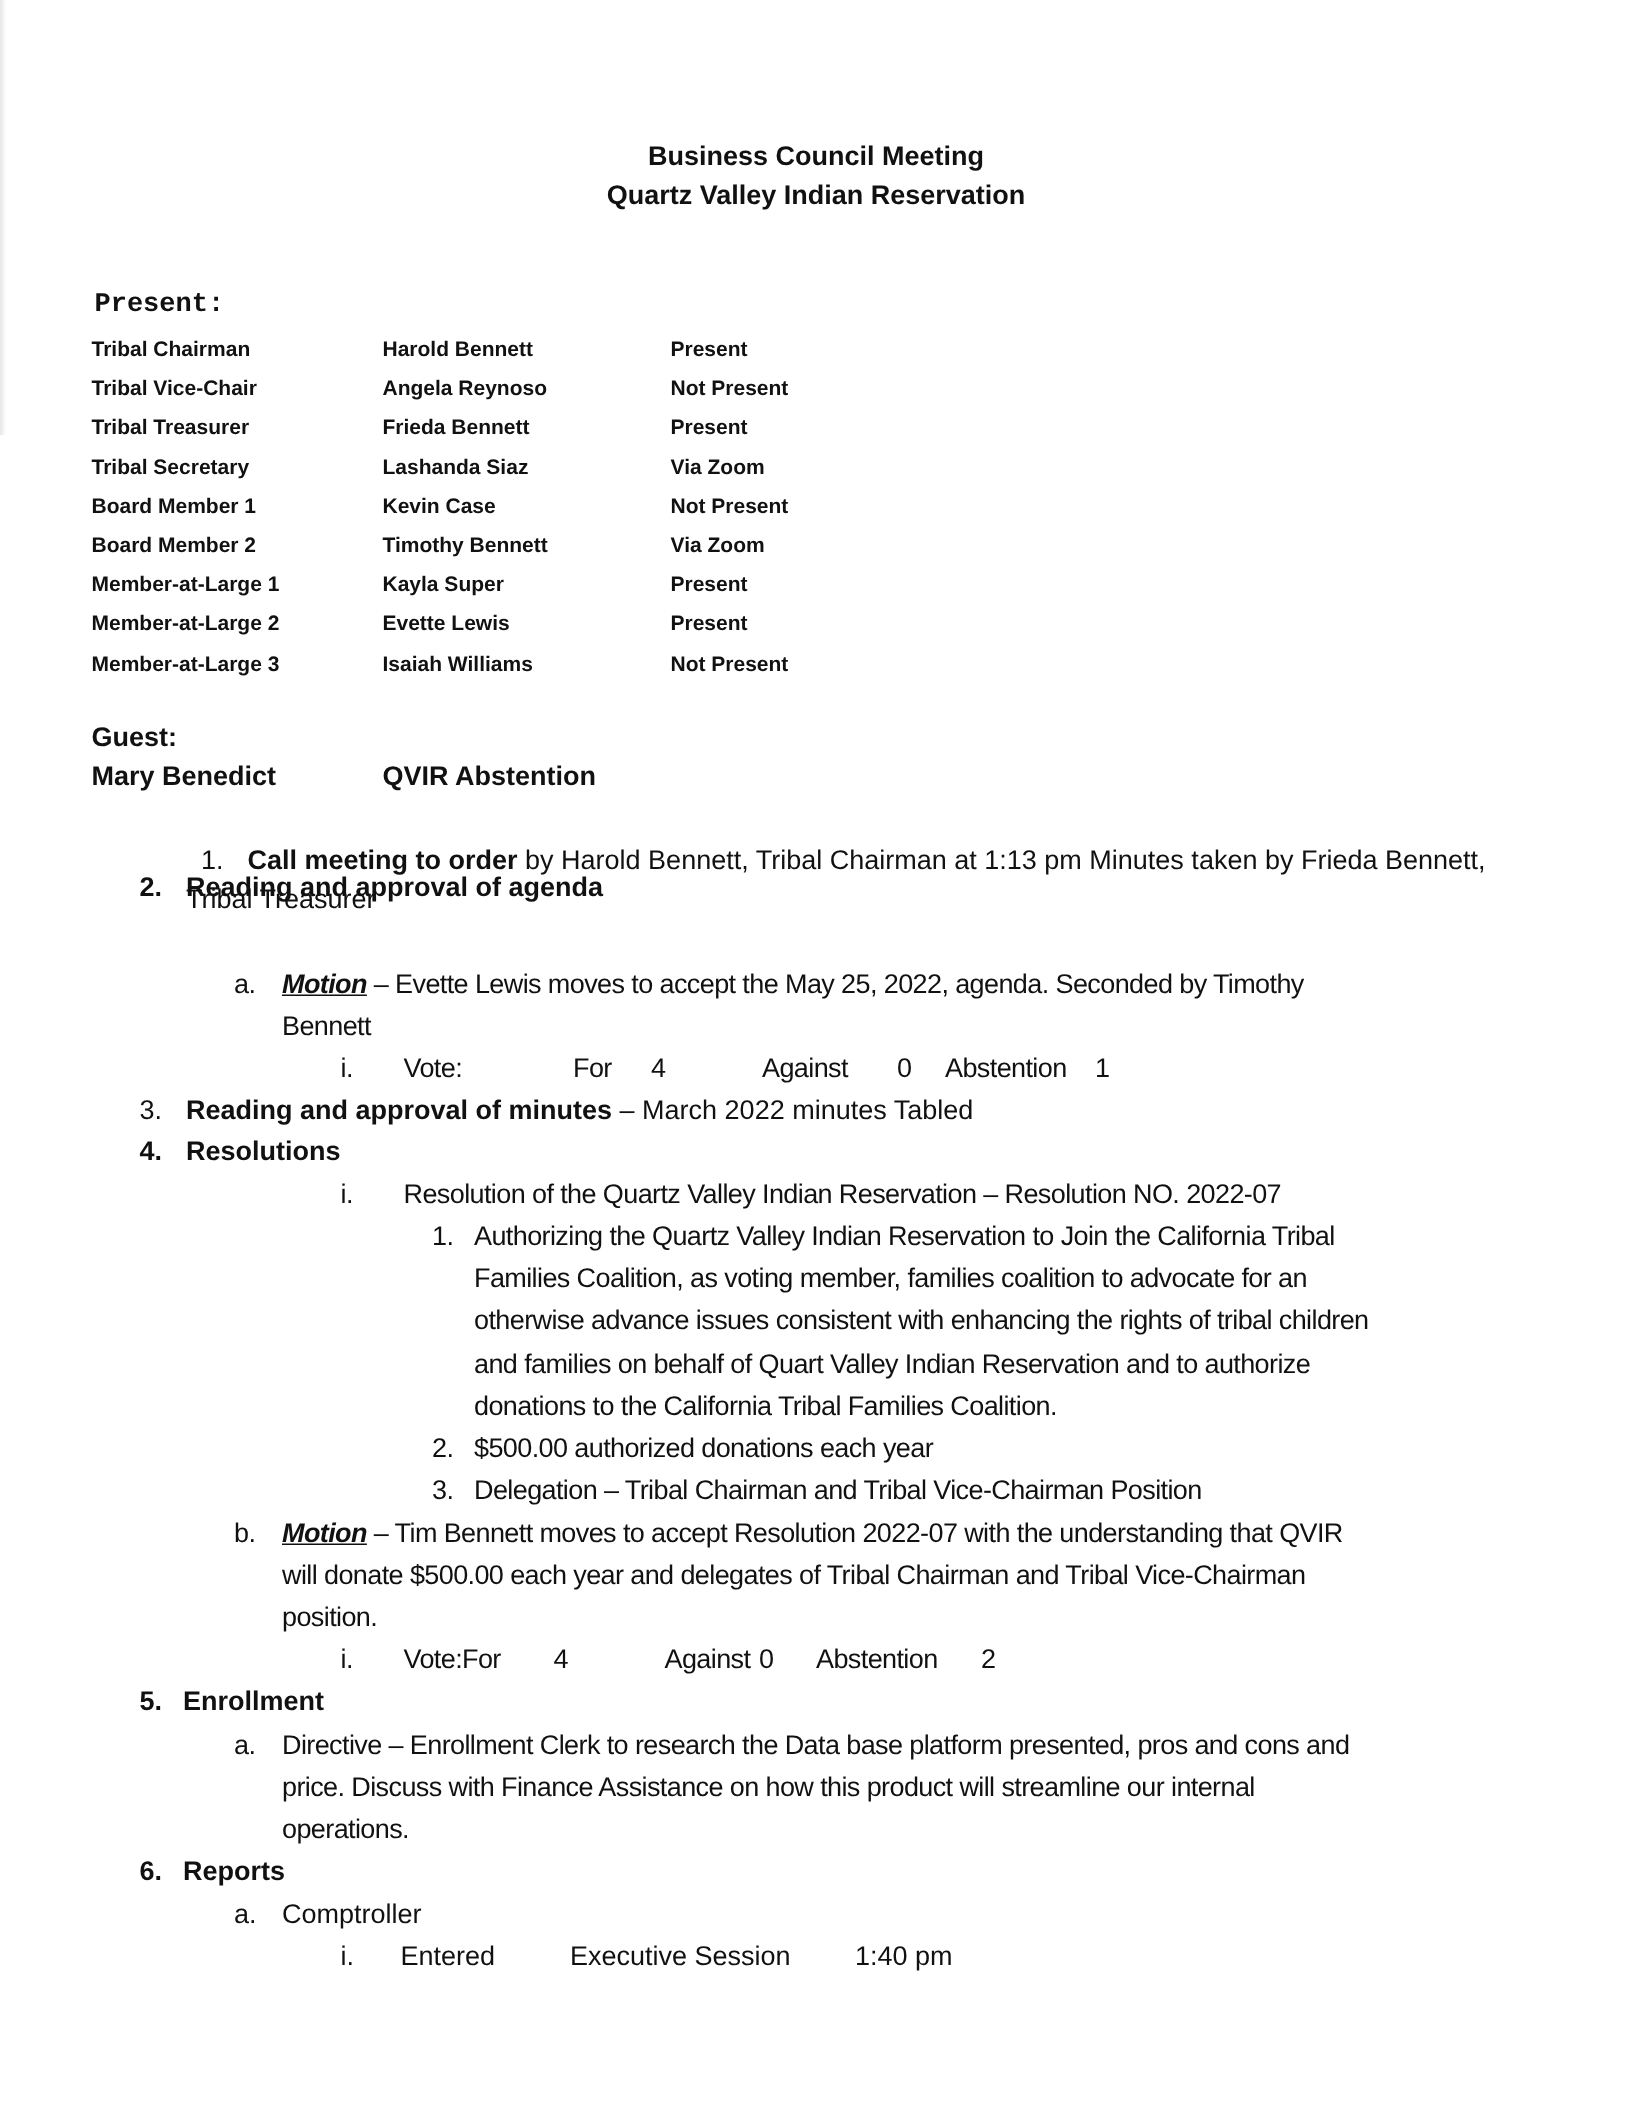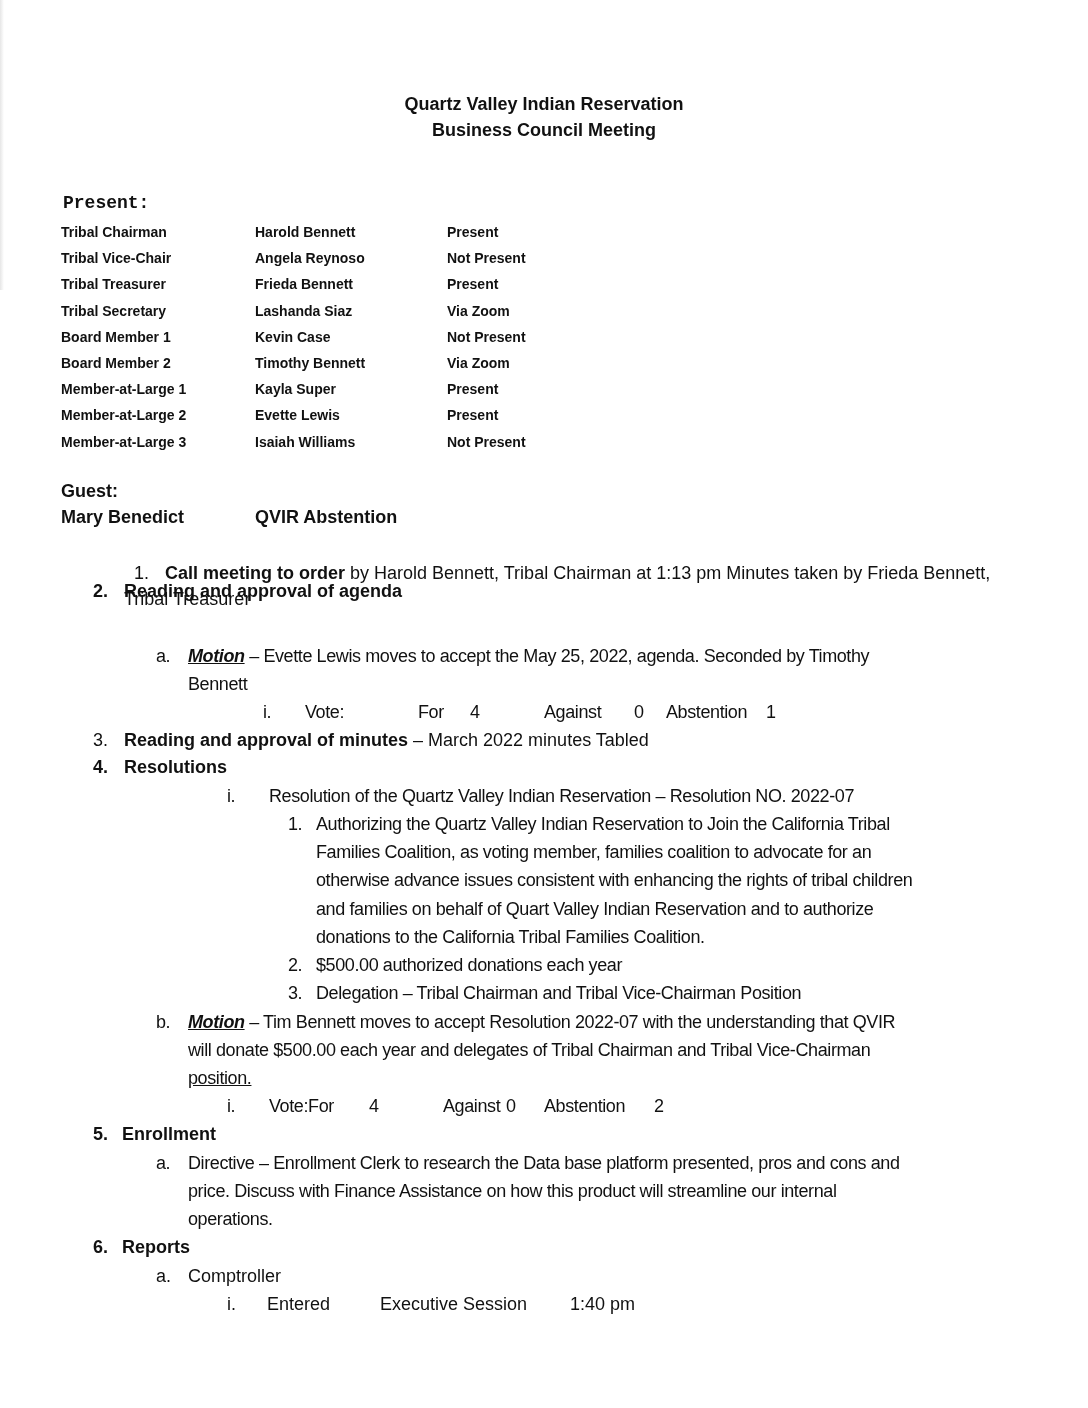--- a/index.html
+++ b/index.html
@@ -74,22 +74,22 @@
     .num { display: inline-block; }
     .cond { font-family: "Liberation Sans Narrow", "Liberation Sans", sans-serif; letter-spacing: -0.4px; }
     .tab { display: inline-block; }
   </style>
 </head>
 <body>
 
 <div class="scan-edge"></div>
 
 <div class="title-block">
+  <div>Business Council Meeting</div>
   <div>Quartz Valley Indian Reservation</div>
-  <div>Business Council Meeting</div>
 </div>
 
 <div class="section-label" style="top:193px;font-family:Liberation Mono, monospace;">Present:</div>
 <div class="attendance">
   <div class="att-row">
     <span class="att-role">Tribal Chairman</span>
     <span class="att-name">Harold Bennett</span>
     <span class="att-status">Present</span>
   </div>
   <div class="att-row">
@@ -145,21 +145,21 @@
 </div>
 <div class="line" style="left:124px; top:587px;">Tribal Treasurer</div>
 
 <div class="line b" style="left:93px; top:579px;">
   <span class="num" style="width:31px;">2.</span><span>Reading and approval of agenda</span>
 </div>
 <div class="line cond" style="left:156px; top:644px;">
   <span class="num" style="width:32px;">a.</span><span class="bu">Motion</span><span> – Evette Lewis moves to accept the May 25, 2022, agenda. Seconded by Timothy</span>
 </div>
 <div class="line cond" style="left:188px; top:672px;">Bennett</div>
-<div class="line cond" style="left:227px; top:700px;margin-left:36px;">
+<div class="line cond" style="left:227px; top:700px;">
   <span class="tab" style="width:42px;">i.</span><span class="tab" style="width:113px;">Vote:</span><span class="tab" style="width:52px;">For</span><span class="tab" style="width:74px;">4</span><span class="tab" style="width:90px;">Against</span><span class="tab" style="width:32px;">0</span><span class="tab" style="width:100px;">Abstention</span><span class="tab">1</span>
 </div>
 
 <div class="line" style="left:93px; top:728px;">
   <span class="num" style="width:31px;">3.</span><span class="b">Reading and approval of minutes</span><span> – March 2022 minutes Tabled</span>
 </div>
 
 <div class="line b" style="left:93px; top:755px;">
   <span class="num" style="width:31px;">4.</span><span>Resolutions</span>
 </div>
@@ -176,21 +176,21 @@
 <div class="line cond" style="left:288px; top:953px;">
   <span class="num" style="width:28px;">2.</span><span>$500.00 authorized donations each year</span>
 </div>
 <div class="line cond" style="left:288px; top:981px;">
   <span class="num" style="width:28px;">3.</span><span>Delegation – Tribal Chairman and Tribal Vice-Chairman Position</span>
 </div>
 <div class="line cond" style="left:156px; top:1010px;">
   <span class="num" style="width:32px;">b.</span><span class="bu">Motion</span><span> – Tim Bennett moves to accept Resolution 2022-07 with the understanding that QVIR</span>
 </div>
 <div class="line cond" style="left:188px; top:1038px;">will donate $500.00 each year and delegates of Tribal Chairman and Tribal Vice-Chairman</div>
-<div class="line cond" style="left:188px; top:1066px;text-decoration:underline;">position.</div>
+<div class="line cond" style="left:188px; top:1066px;">position.</div>
 <div class="line cond" style="left:227px; top:1094px;">
   <span class="tab" style="width:42px;">i.</span><span class="tab" style="width:100px;">Vote:For</span><span class="tab" style="width:74px;">4</span><span class="tab" style="width:63px;">Against</span><span class="tab" style="width:38px;">0</span><span class="tab" style="width:110px;">Abstention</span><span class="tab">2</span>
 </div>
 
 <div class="line b" style="left:93px; top:1122px;">
   <span class="num" style="width:29px;">5.</span><span>Enrollment</span>
 </div>
 <div class="line cond" style="left:156px; top:1151px;">
   <span class="num" style="width:32px;">a.</span><span>Directive – Enrollment Clerk to research the Data base platform presented, pros and cons and</span>
 </div>

